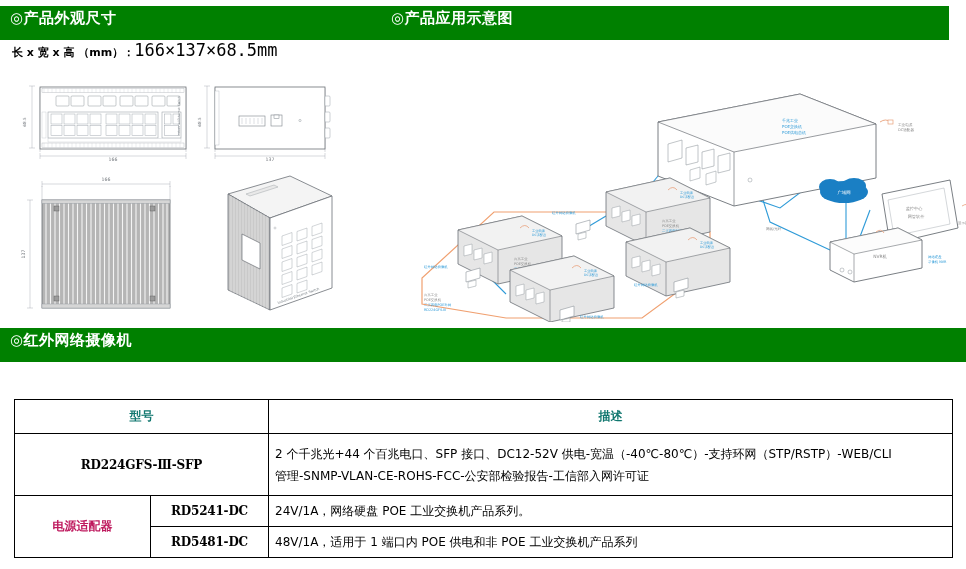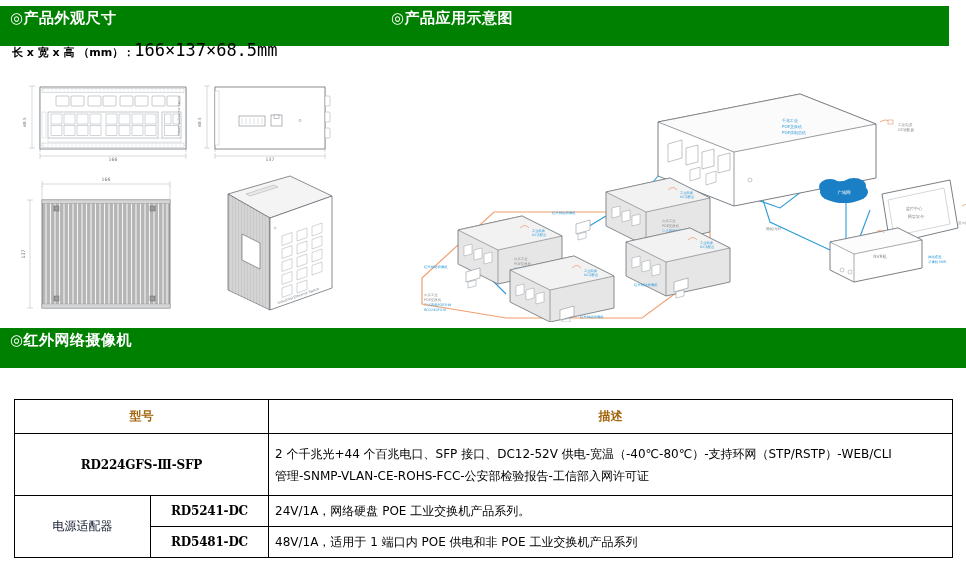--- a/index.html
+++ b/index.html
@@ -12,21 +12,21 @@
     position:relative;
   }
   .band{
     position:absolute;
     background:#008000;
     color:#ffffff;
     font-family:"DejaVu Sans","Liberation Sans",sans-serif;
     font-weight:bold;
     font-size:15px;
     line-height:24px;
-    height:40px;
+    height:34px;
     padding:0 0 0 10px;
     box-sizing:border-box;
     white-space:nowrap;
     letter-spacing:0.5px;
   }
   #band-dim{left:0;top:6px;width:390px;}
   #band-app{left:381px;top:6px;width:568px;}
   #band-order{left:0;top:328px;width:966px;}
 
   #dim-line{
@@ -52,37 +52,37 @@
     table-layout:fixed;
   }
   #order-table td,#order-table th{
     border:1px solid #000;
     padding:4px 6px;
     vertical-align:middle;
     font-size:12px;
   }
   .th-cell{
     text-align:center;
-    color:#a16207;
+    color:#0f766e;
     font-weight:bold;
     font-family:"DejaVu Sans","Liberation Sans",sans-serif;
     font-size:13px;
     height:25px;
   }
   .model-cell{
     text-align:center;
     font-weight:bold;
     font-family:"DejaVu Serif","Liberation Serif",serif;
     font-size:12px;
     letter-spacing:-0.2px;
   }
   .group-cell{
     text-align:center;
-    color:#0f172a;
-    font-weight:normal;
+    color:#be185d;
+    font-weight:bold;
     font-family:"DejaVu Sans","Liberation Sans",sans-serif;
     font-size:13px;
   }
   .desc-cell{
     text-align:left;
     font-size:12px;
     line-height:22px;
     font-family:"DejaVu Sans","Liberation Sans",sans-serif;
   }
   .r1{height:62px;}

